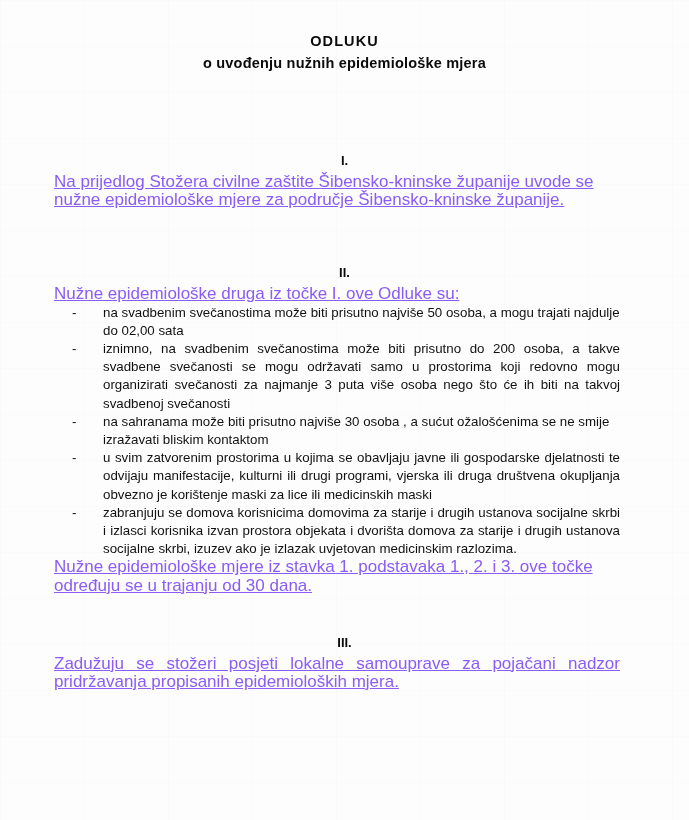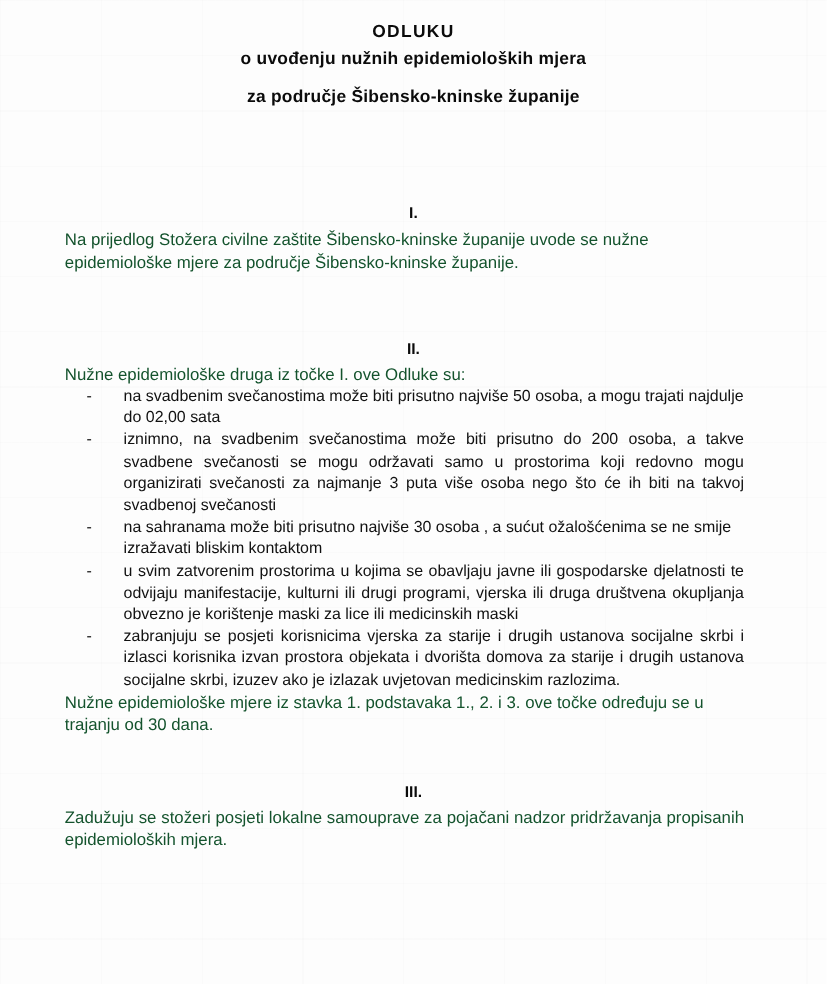--- a/index.html
+++ b/index.html
@@ -28,21 +28,21 @@
   }
 
   .content {
     position: absolute;
     left: 0; top: 0;
     width: 689px;
   }
 
   
   .title-block {
-    margin-top: 16px;
+    margin-top: 30px;
     text-align: center;
   }
   .title-line {
     font-weight: bold;
     font-size: 14.5px;
     letter-spacing: 0.2px;
     line-height: 1.55;
     color: #0b0b0b;
   }
   .title-line.l1 { letter-spacing: 1.1px; }
@@ -56,23 +56,24 @@
     color: #0b0b0b;
   }
 
   
   .body-wrap {
     margin-left: 54px;
     margin-right: 69px;   
   }
   p.body {
     margin: 0;
-    font-size: 14px;
+    font-size: 17px;
     line-height: 18.2px;
-    color: #14532d;
+    color: #8b5cf6;
+    text-decoration: underline;
   }
   p.body.justify { text-align: justify; }
 
   
   ul.measures {
     list-style: none;
     margin: 0;
     padding: 0;
   }
   ul.measures > li {
@@ -97,22 +98,21 @@
 </head>
 <body>
 
 <div class="page">
   <div class="scan-noise"></div>
 
   <div class="content">
 
     <div class="title-block">
       <div class="title-line l1">ODLUKU</div>
-      <div class="title-line l2">o uvođenju nužnih epidemioloških mjera</div>
-      <div class="title-line l3">za područje Šibensko-kninske županije</div>
+      <div class="title-line l2">o uvođenju nužnih epidemiološke mjera</div>
     </div>
 
     <div class="sp-5"></div>
     <div class="numeral">I.</div>
     <div class="gap-after-numeral"></div>
     <div class="body-wrap">
       <p class="body">Na prijedlog Stožera civilne zaštite Šibensko-kninske županije uvode se nužne epidemiološke mjere za područje Šibensko-kninske županije.</p>
     </div>
 
     <div class="sp-4"></div>
@@ -133,21 +133,21 @@
         <li class="loose">
           <span class="dash">-</span>
           <span>na sahranama može biti prisutno najviše 30 osoba , a sućut ožalošćenima se ne smije izražavati bliskim kontaktom</span>
         </li>
         <li>
           <span class="dash">-</span>
           <span>u svim zatvorenim prostorima u kojima se obavljaju javne ili gospodarske djelatnosti te odvijaju manifestacije, kulturni ili drugi programi, vjerska ili druga društvena okupljanja  obvezno je korištenje maski za lice ili medicinskih maski</span>
         </li>
         <li>
           <span class="dash">-</span>
-          <span>zabranjuju se posjeti korisnicima vjerska za starije i drugih ustanova socijalne skrbi i izlasci korisnika izvan prostora objekata i dvorišta domova za starije i drugih ustanova socijalne skrbi, izuzev ako je izlazak uvjetovan medicinskim razlozima.</span>
+          <span>zabranjuju se domova korisnicima domovima za starije i drugih ustanova socijalne skrbi i izlasci korisnika izvan prostora objekata i dvorišta domova za starije i drugih ustanova socijalne skrbi, izuzev ako je izlazak uvjetovan medicinskim razlozima.</span>
         </li>
       </ul>
 
       <p class="body">Nužne epidemiološke mjere iz stavka 1. podstavaka 1., 2. i 3.  ove točke određuju se u trajanju od 30 dana.</p>
     </div>
 
     <div class="sp-3"></div>
     <div class="numeral">III.</div>
     <div class="gap-after-numeral"></div>
     <div class="body-wrap">

